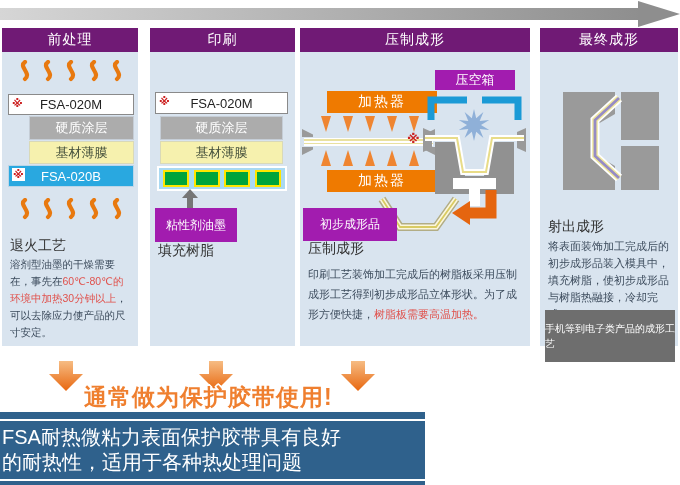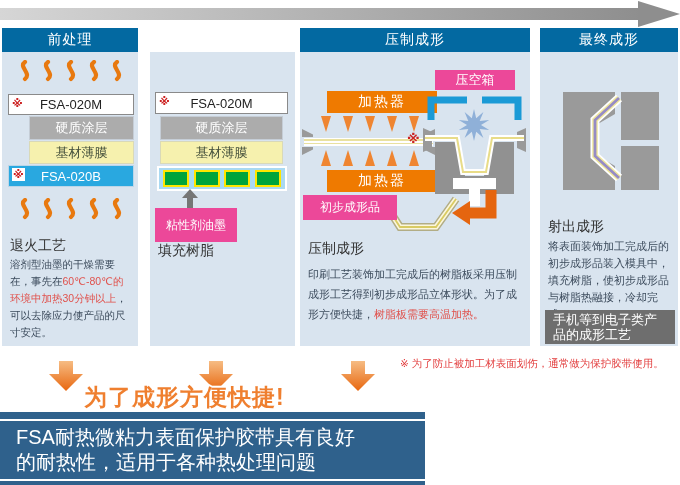--- a/index.html
+++ b/index.html
@@ -6,61 +6,61 @@
   #app{position:relative;width:680px;height:485px;background:#fff;overflow:hidden;
        font-family:"Liberation Sans","DejaVu Sans",sans-serif;}
   .abs{position:absolute;}
   
   .flow-bar{position:absolute;left:0;top:8px;width:642px;height:12px;
             background:linear-gradient(to right,#d6d6d6,#8e8e8e);}
   .flow-head{position:absolute;left:638px;top:1px;width:0;height:0;
              border-left:42px solid #8e8e8e;border-top:13px solid transparent;border-bottom:13px solid transparent;}
   
   .panel{position:absolute;top:28px;height:318px;}
-  .panel-header{position:absolute;top:0;left:0;right:0;height:24px;background:#0369a1;color:#fff;
+  .panel-header{position:absolute;top:0;left:0;right:0;height:24px;background:#701a75;color:#fff;
                 font-size:14px;display:flex;align-items:center;justify-content:center;letter-spacing:1px;}
   .panel-body{position:absolute;top:24px;left:0;right:0;bottom:0;background:#d9e4ef;}
   .panel-title{position:absolute;font-size:14px;color:#333;}
   .panel-text{position:absolute;font-size:10.5px;line-height:17px;color:#3c4b5c;}
   .red{color:#e0514c;}
   
   .stack-box{position:absolute;display:flex;align-items:center;justify-content:center;
              font-size:13px;box-sizing:border-box;}
   .stack-white{background:#fff;border:1px solid #8a8a8a;color:#222;}
   .stack-gray{background:#acacac;color:#fff;border:1px solid #c5cdd6;}
   .stack-yellow{background:#f6f1ae;color:#44503c;border:1px solid #d9d9b8;}
   .stack-blue{background:#29a8e0;color:#fff;border:1px solid #bcd6e8;}
   .ref{position:absolute;left:3px;top:2px;font-size:11px;color:#cc2222;font-weight:bold;}
   .ref-free{position:absolute;font-size:13px;color:#cc2222;font-weight:bold;}
   .squiggles{position:absolute;left:0;right:0;display:flex;justify-content:center;gap:10px;}
   
   .ink-layer{position:absolute;background:#a9d9f2;border:2px solid #fff;box-sizing:border-box;
              display:flex;align-items:center;justify-content:space-evenly;}
   .ink-cell{width:22px;height:13px;background:#00a43c;border:2px solid #ffe600;}
-  .gray-label{position:absolute;background:#ec4899;color:#fff;font-size:12px;
+  .gray-label{position:absolute;background:#a21caf;color:#fff;font-size:12px;
               display:flex;align-items:center;justify-content:center;}
   
   .heater{position:absolute;left:15px;width:110px;height:22px;background:#ef7a00;color:#fff;
           font-size:14px;display:flex;align-items:center;justify-content:center;letter-spacing:2px;margin-left:12px;}
   .arrow-row{position:absolute;left:15px;width:110px;display:flex;justify-content:space-between;
              padding:0 6px;box-sizing:border-box;}
   .tri-down{width:0;height:0;border-left:5px solid transparent;border-right:5px solid transparent;border-top:16px solid #ef8531;}
   .tri-up{width:0;height:0;border-left:5px solid transparent;border-right:5px solid transparent;border-bottom:16px solid #ef8531;}
   .sheet{position:absolute;left:4px;top:110px;width:129px;height:8px;
          background:linear-gradient(#fff 0 1.5px,#e9e1a0 1.5px 3px,#fff 3px 5px,#e9e1a0 5px 6.5px,#fff 6.5px 8px);}
   .jaw{position:absolute;width:11px;height:8px;background:#9a9a9a;}
   
   .chev{position:absolute;top:361px;}
   .note{position:absolute;left:400px;top:357px;font-size:10.5px;color:#e23c3c;white-space:nowrap;}
   .headline{position:absolute;left:84px;top:382px;font-size:23px;font-weight:bold;color:#ef7f2f;letter-spacing:1px;
             text-shadow:-1px -1px 0 #fff,1px -1px 0 #fff,-1px 1px 0 #fff,1px 1px 0 #fff,-2px 0 0 #fff,2px 0 0 #fff,0 2px 0 #fff,0 -2px 0 #fff;}
   .banner{position:absolute;left:0;top:412px;width:425px;height:73px;background:#2f618c;}
   .banner-inner{position:absolute;left:0;right:0;top:7px;bottom:4px;border-top:2px solid #fff;border-bottom:2px solid #fff;
                 display:flex;align-items:center;}
-  .banner-text{color:#fff;font-size:20px;line-height:25px;padding-left:16px;width:352px;}
+  .banner-text{color:#fff;font-size:20px;line-height:25px;padding-left:2px;width:352px;}
 </style>
 </head>
 <body>
 
 <div id="app">
 
   <svg width="0" height="0" style="position:absolute">
       <defs>
     <linearGradient id="chevGrad" x1="0" y1="0" x2="0" y2="1">
       <stop offset="0" stop-color="#f6bc83"></stop>
@@ -127,20 +127,21 @@
         </svg>
     </div>
 
     <div class="panel-title" style="left:8px;top:209px;">退火工艺</div>
     <div class="panel-text" style="left:8px;top:228px;width:122px;">
       <span>溶剂型油墨的干燥需要在，事先在</span><span class="red">60℃-80℃的环境中加热30分钟以上</span><span>，可以去除应力使产品的尺寸安定。</span>
     </div>
   </section>
 
   <section class="panel" style="left:150px;width:145px;">
+    <div class="panel-header">印刷</div>
     <div class="panel-body"></div>
 
     <div class="stack-box stack-white" style="left:5px;top:64px;width:133px;height:22px;">
       <span class="ref">※</span>
       <span>FSA-020M</span>
     </div>
     <div class="stack-box stack-gray" style="left:10px;top:88px;width:123px;height:24px;">
       <span>硬质涂层</span>
     </div>
     <div class="stack-box stack-yellow" style="left:10px;top:113px;width:123px;height:23px;">
@@ -210,21 +211,21 @@
     <svg class="abs" style="left:152px;top:160px;" width="50" height="42" viewBox="0 0 50 42">
       <path d="M39,2 V25 H16" stroke="#e5650f" stroke-width="11" fill="none"></path>
       <polygon points="18,13 18,37 0,25" fill="#e5650f"></polygon>
     </svg>
 
     <svg class="abs" style="left:76px;top:168px;" width="84" height="38" viewBox="0 0 84 38">
       <polyline points="6,3 24,31 60,31 80,3" fill="none" stroke="#b2ad85" stroke-width="8"></polyline>
       <polyline points="6,3 24,31 60,31 80,3" fill="none" stroke="#fcf7dd" stroke-width="5"></polyline>
       <polyline points="6,3 24,31 60,31 80,3" fill="none" stroke="#d9cb63" stroke-width="1.8"></polyline>
     </svg>
-    <div class="gray-label" style="left:3px;top:167px;width:94px;height:25px;">初步成形品</div>
+    <div class="gray-label" style="left:3px;top:180px;width:94px;height:33px;">初步成形品</div>
 
     <div class="panel-title" style="left:8px;top:212px;">压制成形</div>
     <div class="panel-text" style="left:8px;top:236px;width:212px;font-size:11px;line-height:20px;">
       <span>印刷工艺装饰加工完成后的树脂板采用压制成形工艺得到初步成形品立体形状。为了成形方便快捷，</span><span class="red">树脂板需要高温加热。</span><span></span>
     </div>
   </section>
 
   <section class="panel" style="left:540px;width:138px;">
     <div class="panel-header">最终成形</div>
     <div class="panel-body"></div>
@@ -234,35 +235,34 @@
       <rect x="66" y="2" width="38" height="48" fill="#9a9a9a"></rect>
       <rect x="66" y="56" width="38" height="44" fill="#9a9a9a"></rect>
       <polyline points="64,8 40,30 40,66 64,88" fill="none" stroke="#ffffff" stroke-width="9"></polyline>
       <polyline points="64,8 40,30 40,66 64,88" fill="none" stroke="#efe79a" stroke-width="5.5"></polyline>
       <polyline points="64,8 40,30 40,66 64,88" fill="none" stroke="#958bc5" stroke-width="2.8"></polyline>
     </svg>
 
     <div class="panel-title" style="left:8px;top:190px;">射出成形</div>
     <div class="panel-text" style="left:8px;top:210px;width:124px;font-size:11px;">将表面装饰加工完成后的初步成形品装入模具中，填充树脂，使初步成形品与树脂热融接，冷却完成。</div>
 
-    <div class="gray-label" style="left:5px;top:282px;width:130px;height:34px;font-size:13px;line-height:15px;padding:3px 8px;box-sizing:border-box;justify-content:flex-start;text-align:left;background:#6e6e6e;">手机等到电子类产品的成形工艺</div>
+    <div class="gray-label" style="left:5px;top:282px;width:130px;height:52px;font-size:10px;line-height:15px;padding:3px 0;box-sizing:border-box;justify-content:flex-start;text-align:left;background:#6e6e6e;">手机等到电子类产品的成形工艺</div>
   </section>
 
   <svg class="chev" style="left:49px;" width="34" height="30" viewBox="0 0 34 30">
     <polygon points="10,0 24,0 24,13 34,13 17,30 0,13 10,13" fill="url(#chevGrad)"></polygon>
   </svg>
   <svg class="chev" style="left:199px;" width="34" height="30" viewBox="0 0 34 30">
     <polygon points="10,0 24,0 24,13 34,13 17,30 0,13 10,13" fill="url(#chevGrad)"></polygon>
   </svg>
   <svg class="chev" style="left:341px;" width="34" height="30" viewBox="0 0 34 30">
     <polygon points="10,0 24,0 24,13 34,13 17,30 0,13 10,13" fill="url(#chevGrad)"></polygon>
   </svg>
 
-  <div class="note">※ 为了防止被加工材表面划伤，通常做为保护胶带使用。</div>
-  <div class="headline">为了成形方便快捷!</div>
+  <div class="headline">通常做为保护胶带使用!</div>
 
   <div class="banner">
     <div class="banner-inner">
       <div class="banner-text">FSA耐热微粘力表面保护胶带具有良好的耐热性，适用于各种热处理问题</div>
     </div>
   </div>
 
 </div>
 
 </body></html>

